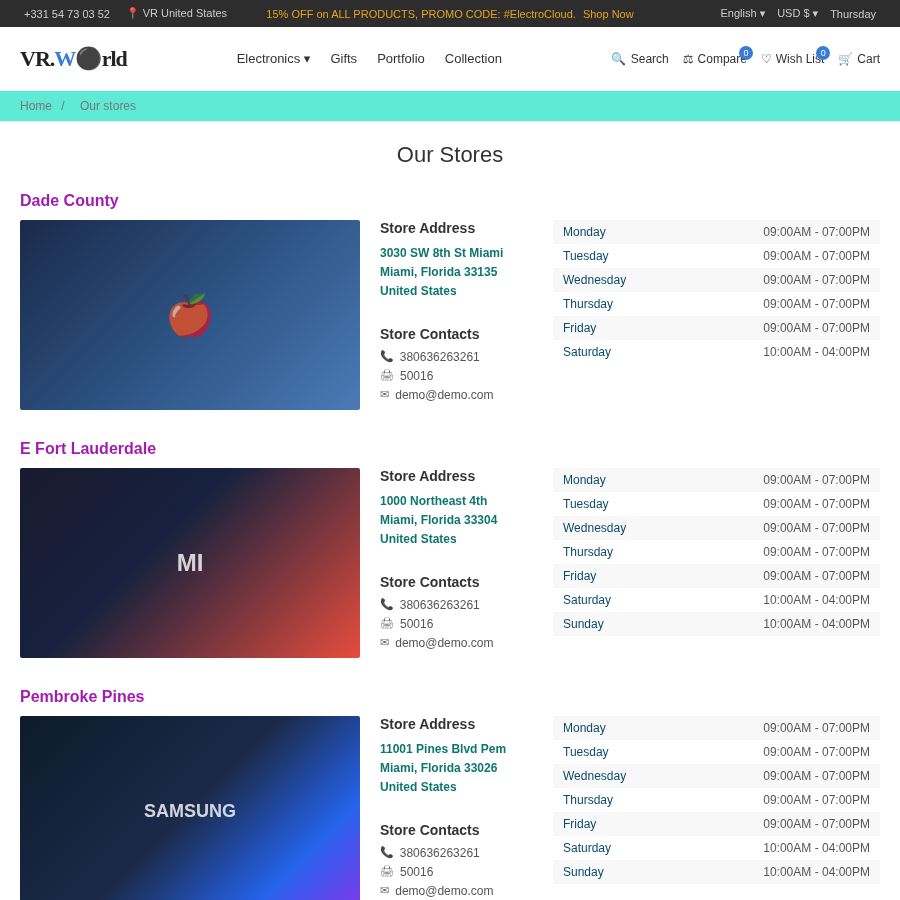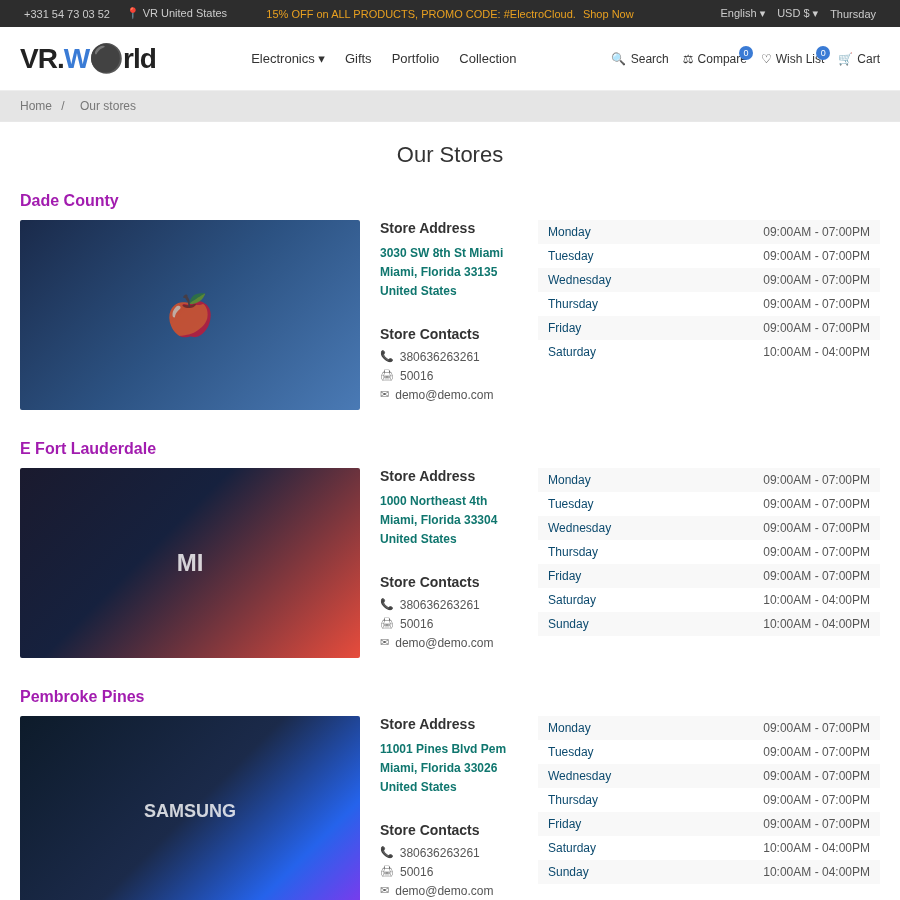--- a/index.html
+++ b/index.html
@@ -25,52 +25,52 @@
     
     .header {
       display: flex;
       align-items: center;
       justify-content: space-between;
       padding: 0 20px;
       height: 64px;
       border-bottom: 1px solid #eee;
       background: #fff;
     }
-    .logo { font-size: 28px; font-weight: bold; color: #222; letter-spacing: -1px; }
+    .logo { font-size: 22px; font-weight: bold; color: #222; letter-spacing: -1px; font-family: Liberation Serif, serif; }
     .logo span { color: #3a7bd5; }
     .nav { display: flex; gap: 20px; align-items: center; }
     .nav a { text-decoration: none; color: #333; font-size: 13px; }
     .nav .dropdown { position: relative; cursor: pointer; }
     .header-actions { display: flex; align-items: center; gap: 14px; }
     .header-actions .action-item { display: flex; align-items: center; gap: 4px; font-size: 12px; color: #333; cursor: pointer; position: relative; }
     .badge { background: #3a7bd5; color: #fff; border-radius: 50%; width: 14px; height: 14px; font-size: 9px; display: flex; align-items: center; justify-content: center; position: absolute; top: -6px; right: -6px; }
 
     
     .breadcrumb {
-      background: #e5e5e5;
+      background: #5eead4;
       padding: 8px 20px;
       font-size: 12px;
       color: #777;
       border-bottom: 1px solid #e8e8e8;
     }
     .breadcrumb a { color: #777; text-decoration: none; }
     .breadcrumb span { margin: 0 6px; }
 
     
     .main-content { padding: 20px 20px; }
     .page-title { text-align: center; font-size: 22px; font-weight: 400; margin-bottom: 24px; color: #333; }
 
     
     .store-section { margin-bottom: 30px; }
     .store-name { font-size: 16px; font-weight: 600; margin-bottom: 10px; color: #a21caf; }
 
     .store-row { display: flex; gap: 20px; align-items: flex-start; }
     .store-image-placeholder { width: 340px; min-width: 340px; height: 190px; background: linear-gradient(135deg, #2c3e50 0%, #4a6fa5 100%); border-radius: 2px; display: flex; align-items: center; justify-content: center; color: #fff; font-size: 24px; }
 
-    .store-details { display: flex; gap: 8px; flex: 1; }
+    .store-details { display: flex; gap: 23px; flex: 1; }
 
     .store-info { min-width: 150px; }
     .info-section-title { font-size: 14px; font-weight: 600; color: #333; margin-bottom: 8px; }
     .address-text { font-size: 12px; color: #0f766e; line-height: 1.6; font-weight: bold; }
     .contacts { margin-top: 24px; }
     .contact-item { display: flex; align-items: center; gap: 6px; font-size: 12px; color: #555; margin-bottom: 5px; }
     .contact-icon { font-size: 11px; color: #666; }
 
     
     .hours-table { flex: 1; }

